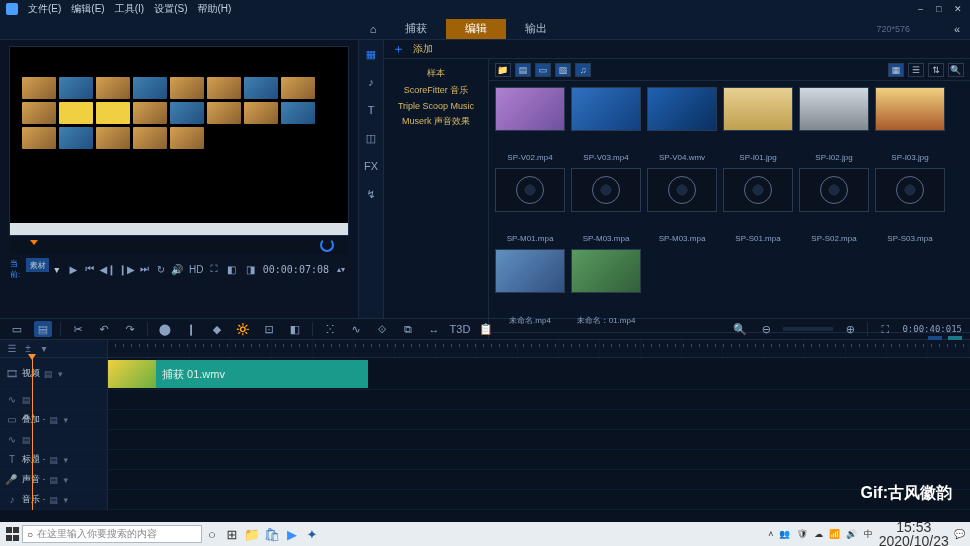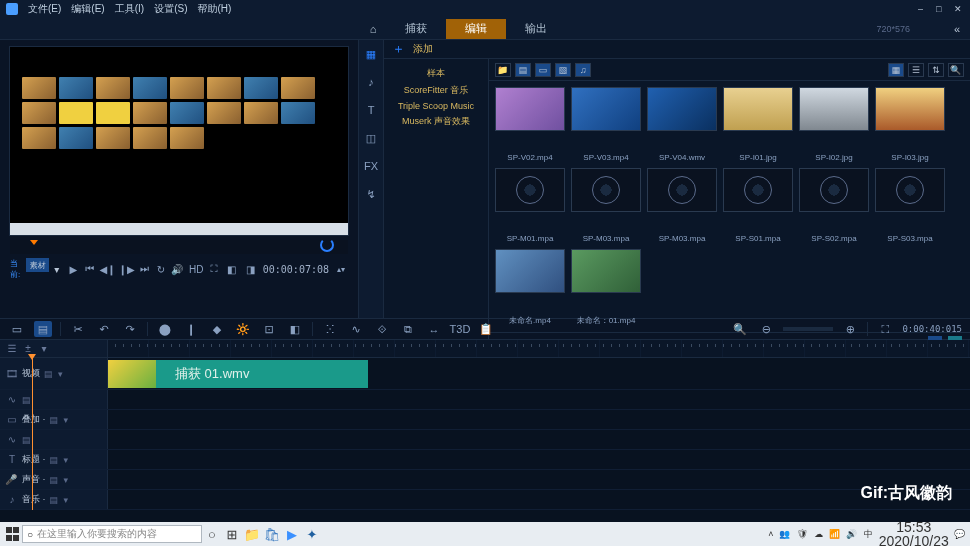--- a/index.html
+++ b/index.html
@@ -93,21 +93,21 @@
 .playhead { position: absolute; left: 32px; top: 0; bottom: 0; width: 1px; background: #ff9030; z-index: 5; }
 .playhead::before { content:""; position:absolute; top:-4px; left:-4px; width:0; height:0; border-left:4px solid transparent; border-right:4px solid transparent; border-top:6px solid #ff9030; }
 
 .track { height: 32px; display: flex; border-bottom: 1px solid #101e34; }
 .track.short { height: 20px; }
 .track-body { flex: 1; background: #081220; position: relative; }
 .th-ico { width: 12px; height: 12px; color: #6a7a9a; font-size: 10px; display: flex; align-items: center; justify-content: center; }
 .th-ctrl { width: 10px; font-size: 9px; color: #5a6a8a; }
 .clip { position: absolute; top: 2px; left: 0; height: 28px; background: #1a9a8a; display: flex; align-items: center; }
 .clip .clipthumb { width: 48px; height: 28px; background: linear-gradient(135deg,#f0d040,#6ab040); }
-.clip .cliplbl { padding: 0 19px; font-size: 13px; color: #e0f0ea; }
+.clip .cliplbl { padding: 0 6px; font-size: 11px; color: #e0f0ea; }
 .tracks-area { position: relative; }
 .watermark { position: absolute; right: 18px; bottom: 6px; font-size: 16px; font-weight: bold; color: #fff; z-index: 9; }
 
 .taskbar { position: absolute; bottom: 0; left: 0; right: 0; height: 24px; background: #e8edf2; display: flex; align-items: center; padding: 0 4px; color: #333; font-size: 10px; }
 .taskbar .start { width: 18px; height: 18px; display: flex; flex-wrap: wrap; gap: 1px; padding: 2px; }
 .taskbar .start span { width: 6px; height: 6px; background: #333; }
 .taskbar .search { flex: 0 0 180px; height: 18px; border: 1px solid #b0b8c0; background: #fff; display: flex; align-items: center; padding: 0 4px; gap: 4px; }
 .taskbar .ticon { width: 20px; height: 20px; display: flex; align-items: center; justify-content: center; font-size: 13px; }
 .taskbar .spacer { flex: 1; }
 .taskbar .tray { display: flex; align-items: center; gap: 6px; font-size: 9px; }

